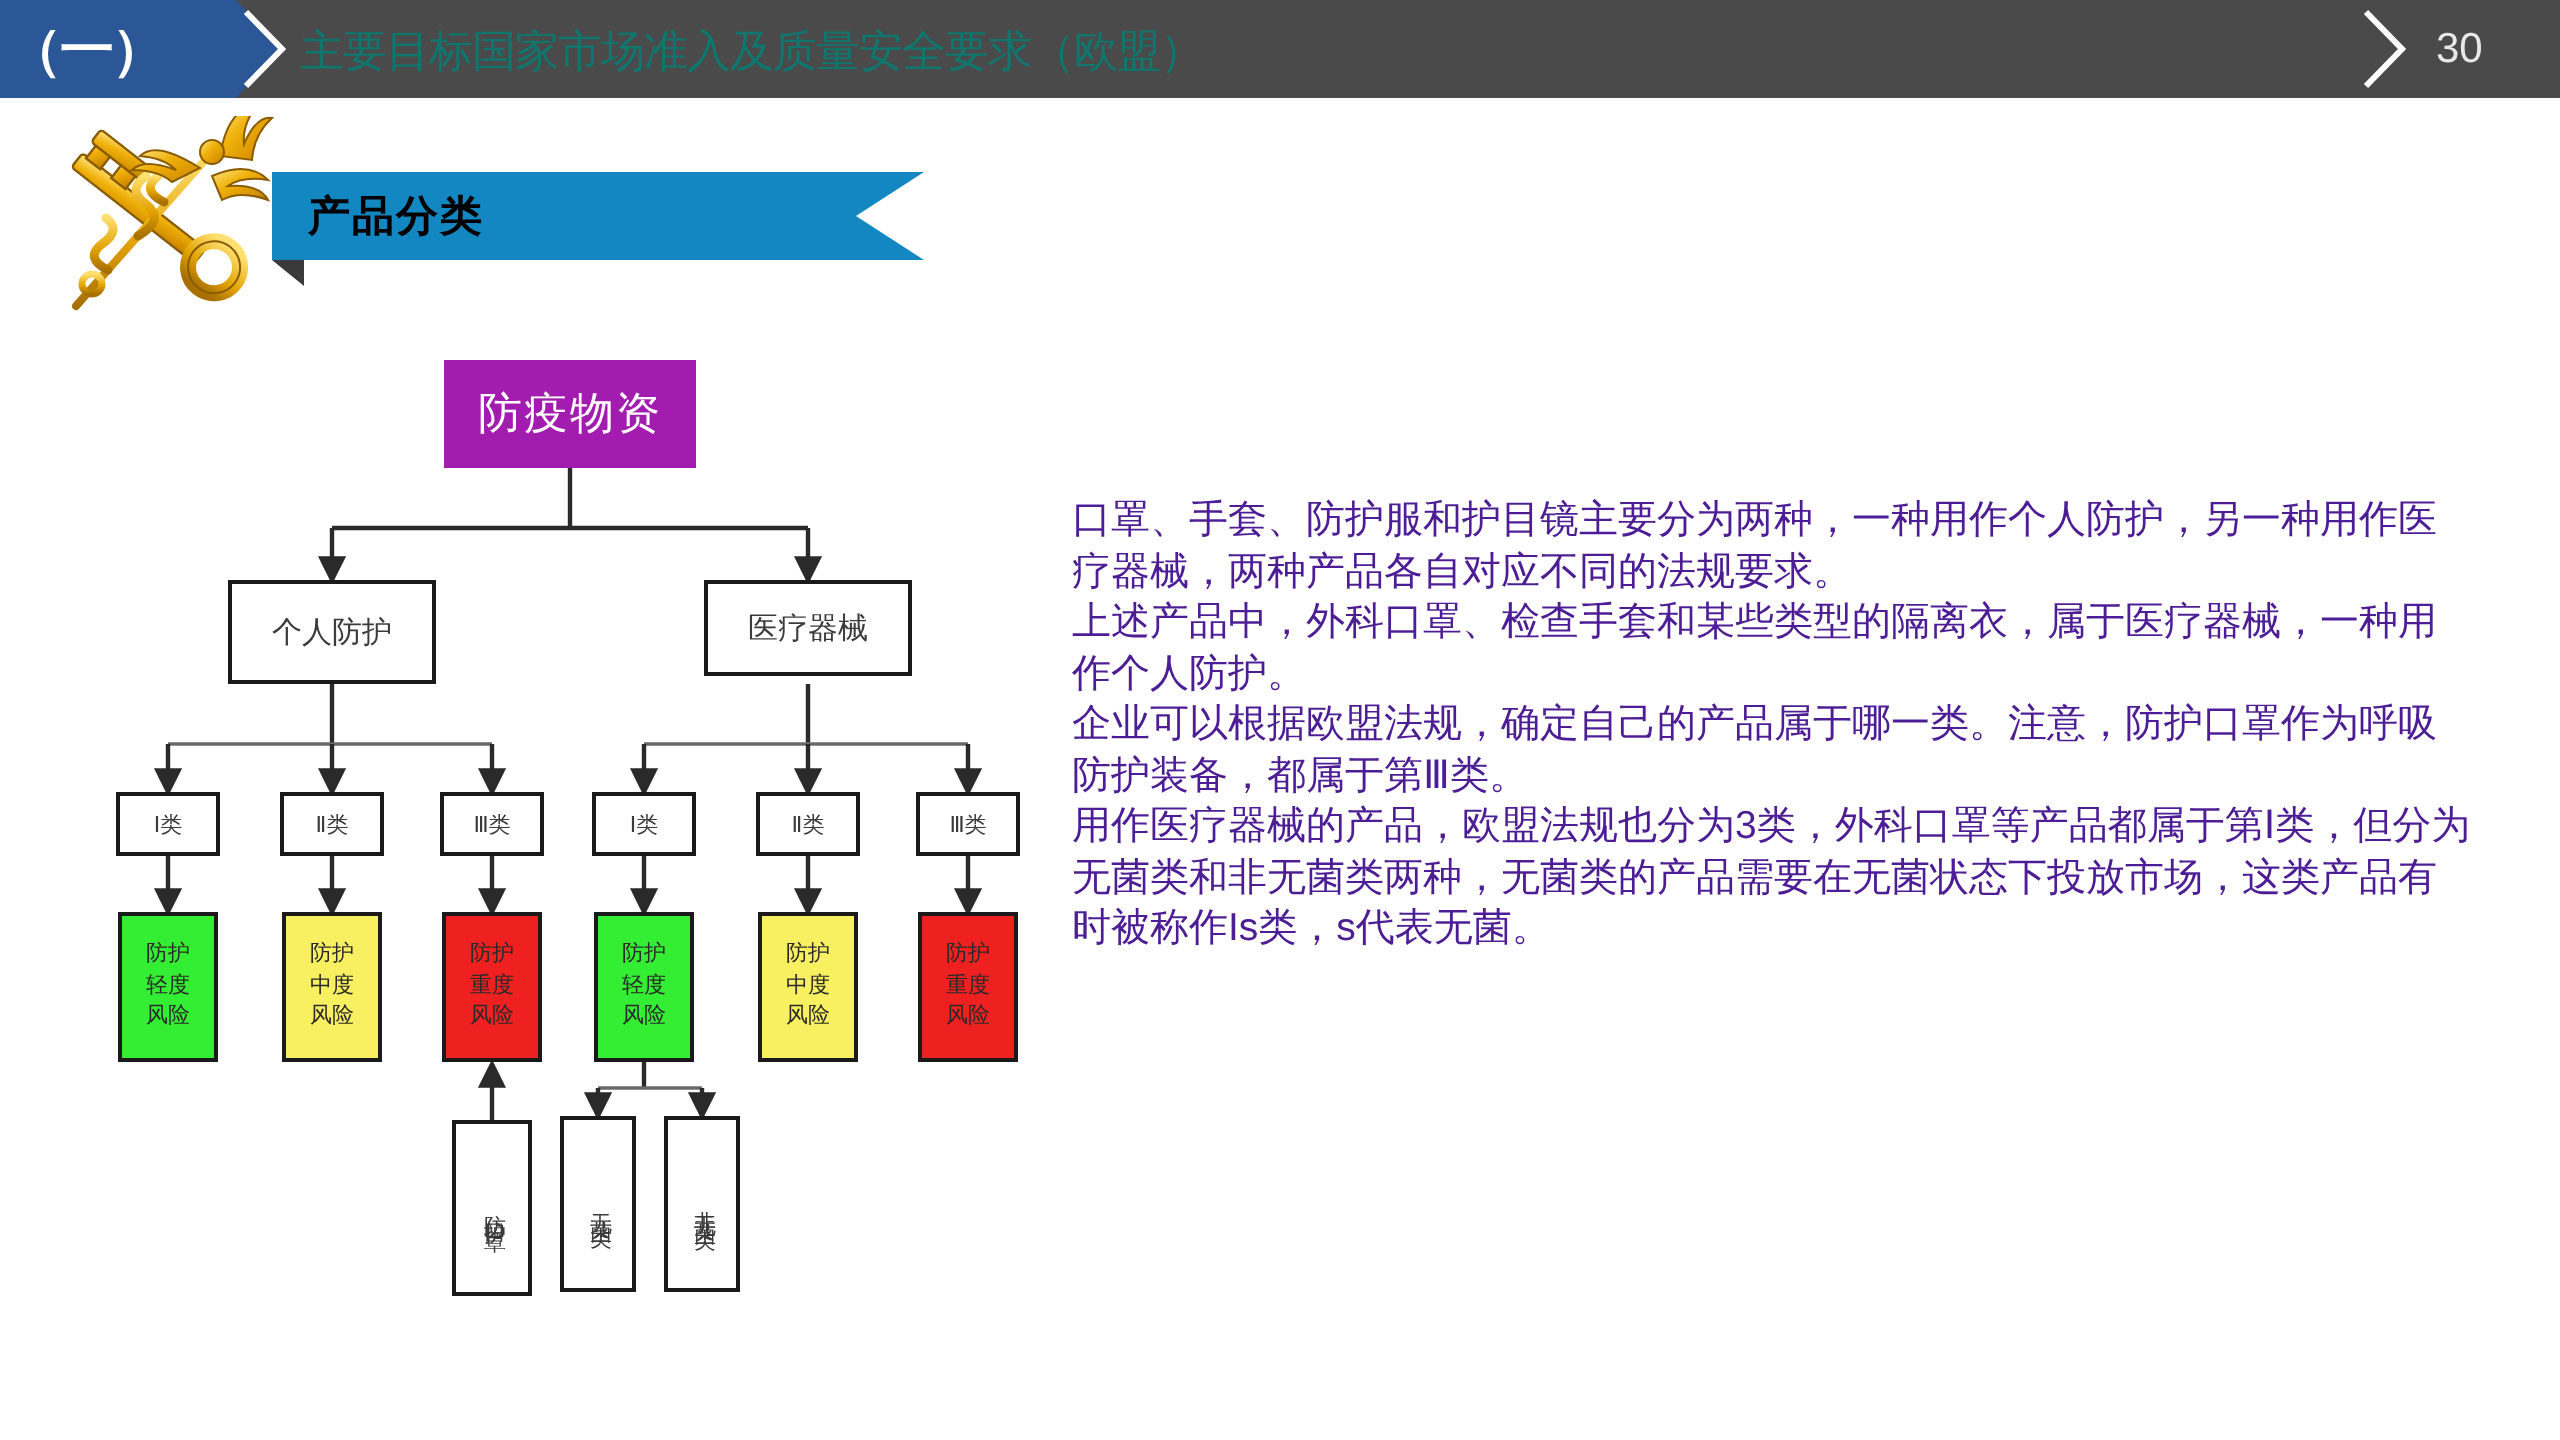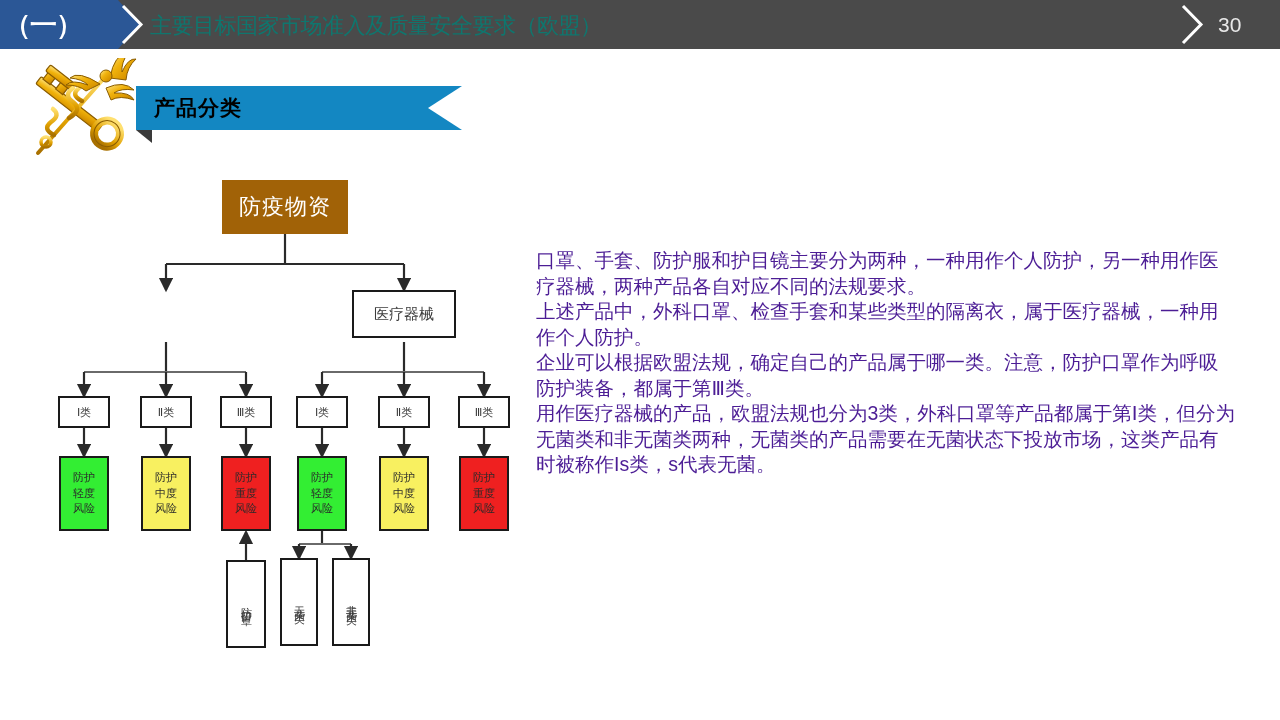--- a/index.html
+++ b/index.html
@@ -125,21 +125,21 @@
   #diagram svg { display: block; }
   .node {
     position: absolute;
     box-sizing: border-box;
     display: flex;
     align-items: center;
     justify-content: center;
     text-align: center;
   }
   .node-root {
-    background: #a16207;
+    background: #a21caf;
     color: #ffffff;
     font-size: 22px;
     font-weight: normal;
     letter-spacing: 1px;
   }
   .node-plain {
     background: #ffffff;
     border: 2px solid #1a1a1a;
     color: #3b3b3b;
     font-size: 15px;
@@ -301,20 +301,21 @@
 
       <path d="M322 371 L322 384"></path>
       <path d="M299 384 L351 384" stroke="#6a6a6a" stroke-width="1.8"></path>
       <path d="M299 384 L299 398" marker-end="url(#arrow)"></path>
       <path d="M351 384 L351 398" marker-end="url(#arrow)"></path>
     </g>
   </svg>
 
   <div class="node node-root" style="left:222px; top:20px; width:126px; height:54px;">防疫物资</div>
 
+  <div class="node node-plain" style="left:114px; top:130px; width:104px; height:52px;">个人防护</div>
   <div class="node node-plain" style="left:352px; top:130px; width:104px; height:48px;">医疗器械</div>
 
   <div class="node node-class" style="left:58px; top:236px; width:52px; height:32px;">Ⅰ类</div>
   <div class="node node-class" style="left:140px; top:236px; width:52px; height:32px;">Ⅱ类</div>
   <div class="node node-class" style="left:220px; top:236px; width:52px; height:32px;">Ⅲ类</div>
 
   <div class="node node-class" style="left:296px; top:236px; width:52px; height:32px;">Ⅰ类</div>
   <div class="node node-class" style="left:378px; top:236px; width:52px; height:32px;">Ⅱ类</div>
   <div class="node node-class" style="left:458px; top:236px; width:52px; height:32px;">Ⅲ类</div>
 

